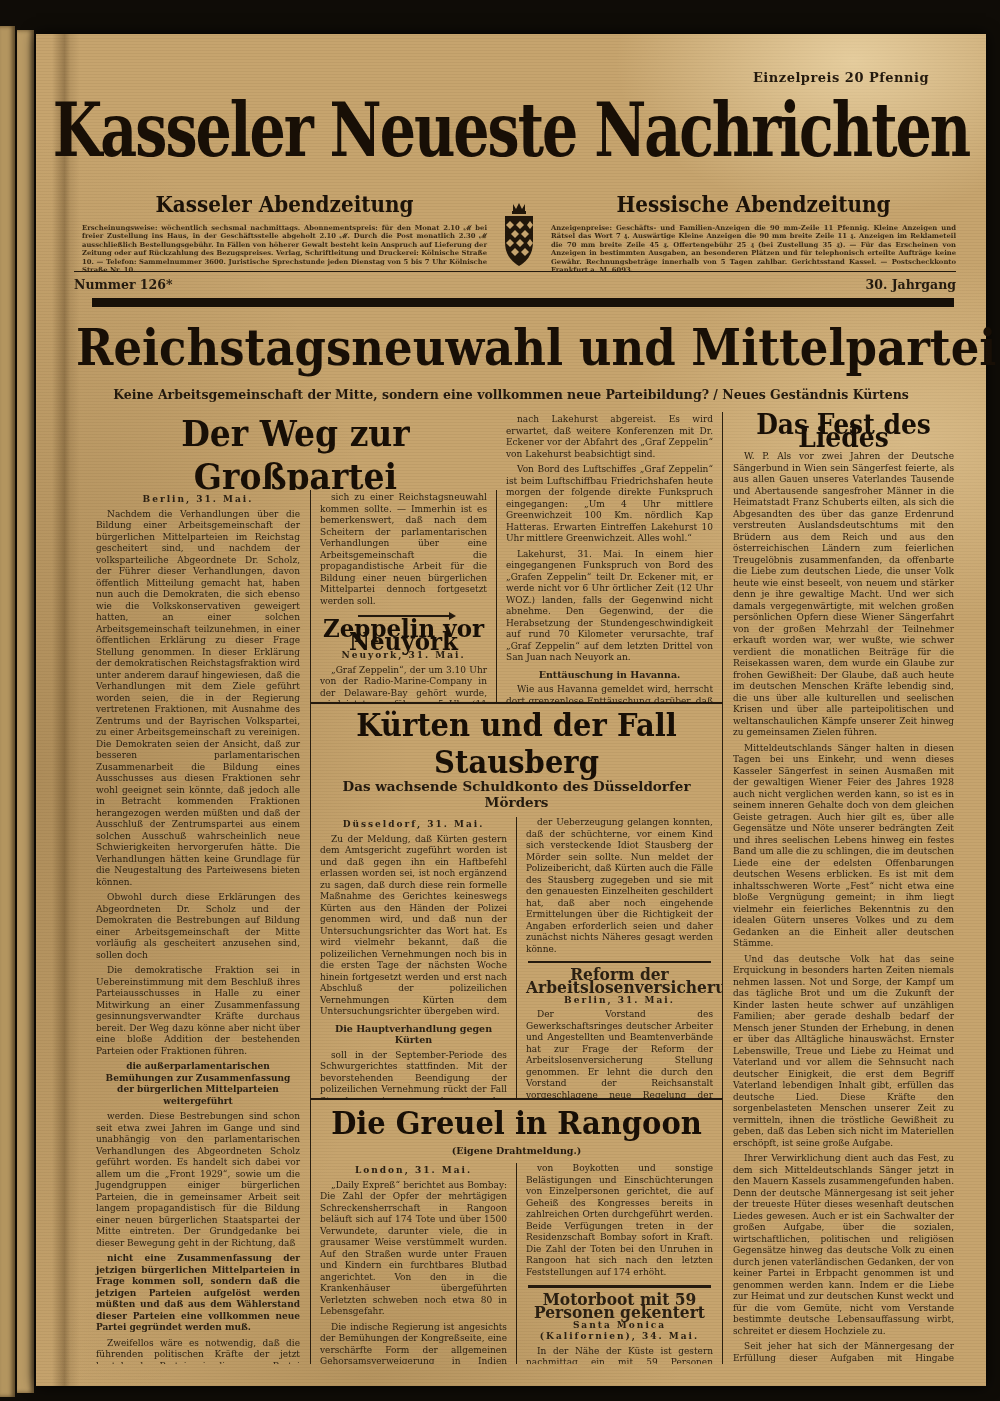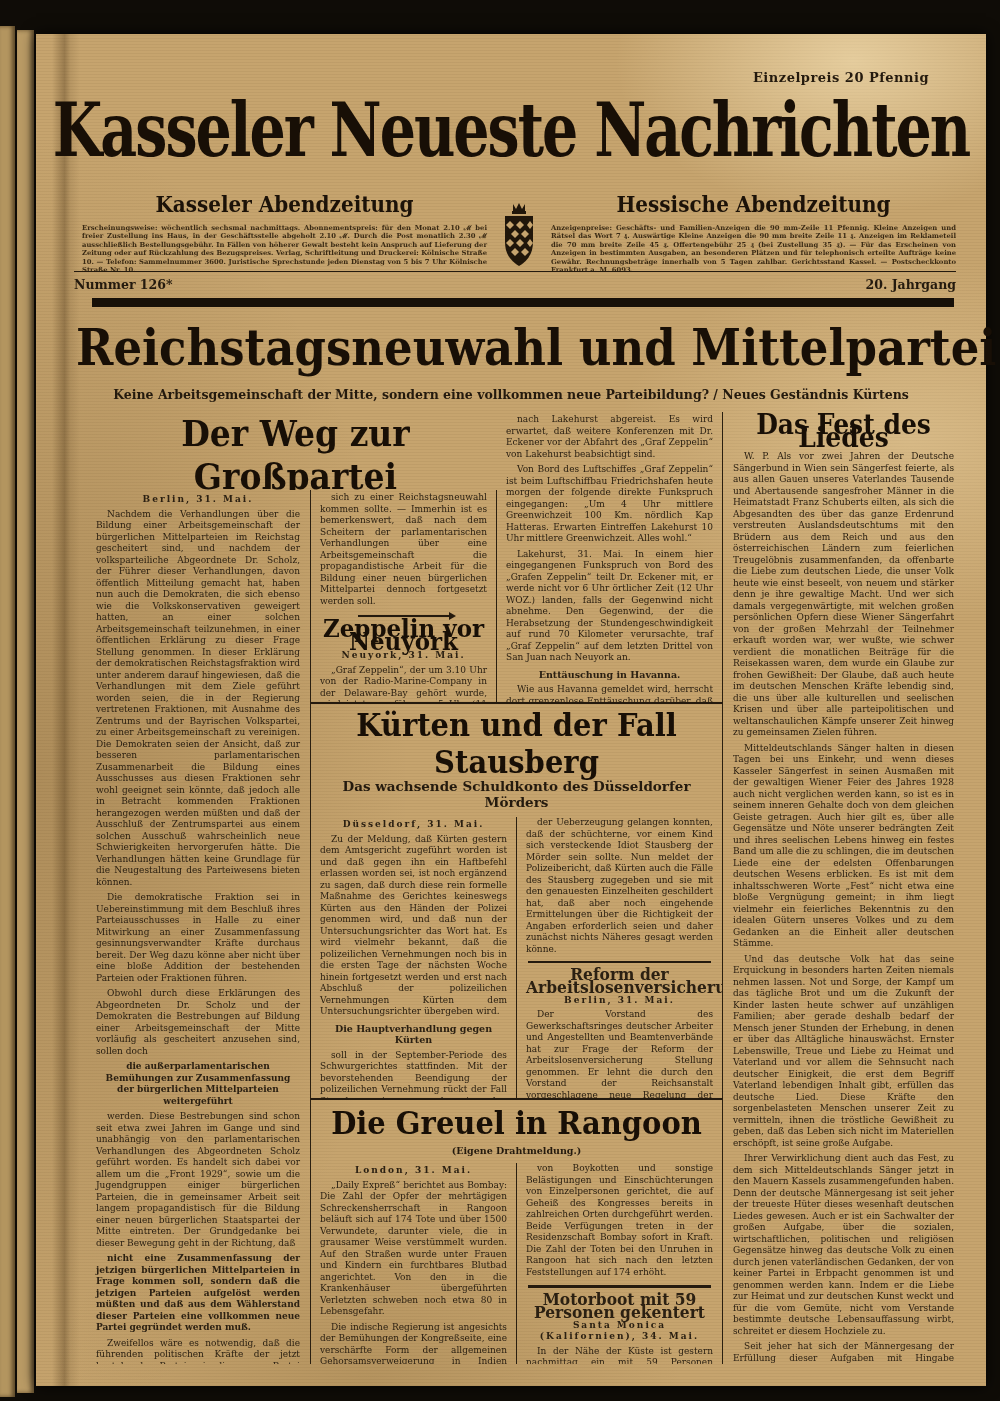--- a/index.html
+++ b/index.html
@@ -113,41 +113,41 @@
       </svg>
     </div>
     <div class="mast-side">
       <div class="ed-title">Hessische Abendzeitung</div>
       <div class="imprint">Anzeigenpreise: Geschäfts- und Familien-Anzeigen die 90 mm-Zeile 11 Pfennig. Kleine Anzeigen und Rätsel das Wort 7 ₰. Auswärtige Kleine Anzeigen die 90 mm breite Zeile 11 ₰. Anzeigen im Reklameteil die 70 mm breite Zeile 45 ₰. Offertengebühr 25 ₰ (bei Zustellung 35 ₰). — Für das Erscheinen von Anzeigen in bestimmten Ausgaben, an besonderen Plätzen und für telephonisch erteilte Aufträge keine Gewähr. Rechnungsbeträge innerhalb von 5 Tagen zahlbar. Gerichtsstand Kassel. — Postscheckkonto Frankfurt a. M. 6093.</div>
     </div>
   </div>
 
   <div class="issue-line">
     <span>Nummer 126*</span>
-    <span>20. Jahrgang</span>
+    <span>30. Jahrgang</span>
   </div>
   <div class="thick-bar"></div>
 
   <div class="lead">
     <div class="lead-head">Reichstagsneuwahl und Mittelpartei</div>
     <div class="lead-sub">Keine Arbeitsgemeinschaft der Mitte, sondern eine vollkommen neue Parteibildung? / Neues Geständnis Kürtens</div>
   </div>
 
   <div class="content">
 
     <div class="cell a-weg-head">
       <div class="weg-h">Der Weg zur Großpartei</div>
 
     </div>
 
     <div class="cell a-weg-col1 body-txt">
       <div class="dateline">Berlin, 31. Mai.</div>
       <p>Nachdem die Verhandlungen über die Bildung einer Arbeitsgemeinschaft der bürgerlichen Mittelparteien im Reichstag gescheitert sind, und nachdem der volksparteiliche Abgeordnete Dr. Scholz, der Führer dieser Verhandlungen, davon öffentlich Mitteilung gemacht hat, haben nun auch die Demokraten, die sich ebenso wie die Volkskonservativen geweigert hatten, an einer solchen Arbeitsgemeinschaft teilzunehmen, in einer öffentlichen Erklärung zu dieser Frage Stellung genommen. In dieser Erklärung der demokratischen Reichstagsfraktion wird unter anderem darauf hingewiesen, daß die Verhandlungen mit dem Ziele geführt worden seien, die in der Regierung vertretenen Fraktionen, mit Ausnahme des Zentrums und der Bayrischen Volkspartei, zu einer Arbeitsgemeinschaft zu vereinigen. Die Demokraten seien der Ansicht, daß zur besseren parlamentarischen Zusammenarbeit die Bildung eines Ausschusses aus diesen Fraktionen sehr wohl geeignet sein könnte, daß jedoch alle in Betracht kommenden Fraktionen herangezogen werden müßten und daß der Ausschluß der Zentrumspartei aus einem solchen Ausschuß wahrscheinlich neue Schwierigkeiten hervorgerufen hätte. Die Verhandlungen hätten keine Grundlage für die Neugestaltung des Parteiwesens bieten können.</p>
+      <p>Obwohl durch diese Erklärungen des Abgeordneten Dr. Scholz und der Demokraten die Bestrebungen auf Bildung einer Arbeitsgemeinschaft der Mitte vorläufig als gescheitert anzusehen sind, sollen doch</p>
       <p>Die demokratische Fraktion sei in Uebereinstimmung mit dem Beschluß ihres Parteiausschusses in Halle zu einer Mitwirkung an einer Zusammenfassung gesinnungsverwandter Kräfte durchaus bereit. Der Weg dazu könne aber nicht über eine bloße Addition der bestehenden Parteien oder Fraktionen führen.</p>
-      <p>Obwohl durch diese Erklärungen des Abgeordneten Dr. Scholz und der Demokraten die Bestrebungen auf Bildung einer Arbeitsgemeinschaft der Mitte vorläufig als gescheitert anzusehen sind, sollen doch</p>
       <p class="inset-c">die außerparlamentarischen Bemühungen zur Zusammenfassung der bürgerlichen Mittelparteien weitergeführt</p>
       <p>werden. Diese Bestrebungen sind schon seit etwa zwei Jahren im Gange und sind unabhängig von den parlamentarischen Verhandlungen des Abgeordneten Scholz geführt worden. Es handelt sich dabei vor allem um die „Front 1929“, sowie um die Jugendgruppen einiger bürgerlichen Parteien, die in gemeinsamer Arbeit seit langem propagandistisch für die Bildung einer neuen bürgerlichen Staatspartei der Mitte eintreten. Der Grundgedanke bei dieser Bewegung geht in der Richtung, daß</p>
       <p class="inset-j">nicht eine Zusammenfassung der jetzigen bürgerlichen Mittelparteien in Frage kommen soll, sondern daß die jetzigen Parteien aufgelöst werden müßten und daß aus dem Wählerstand dieser Parteien eine vollkommen neue Partei gegründet werden muß.</p>
       <p>Zweifellos wäre es notwendig, daß die führenden politischen Kräfte der jetzt bestehenden Parteien in diese neue Partei übergehen müßten, wenn überhaupt ein Erfolg mit diesen Bestrebungen verbunden sein soll. Aber man kann feststellen, daß zum mindesten einige der maßgebenden politischen Persönlichkeiten der jetzigen bürgerlichen Mittelparteien mit diesen neuen Gründungsbestrebungen sympathisieren und evtl. bereit sein würden, auf den Bestand der jetzigen Partei zu verzichten, wenn eine derartige Neugründung zustandekäme. Allerdings wird man auch dafür ein psychologisches Moment bezw. die richtige politische Konjunktur abwarten müssen, die wohl erst dann gekommen wäre, wenn es in der nächsten Zeit wirk-</p>
     </div>
 
     <div class="cell a-weg-col2 body-txt">
       <p>sich zu einer Reichstagsneuwahl kommen sollte. — Immerhin ist es bemerkenswert, daß nach dem Scheitern der parlamentarischen Verhandlungen über eine Arbeitsgemeinschaft die propagandistische Arbeit für die Bildung einer neuen bürgerlichen Mittelpartei dennoch fortgesetzt werden soll.</p>
       <div class="end-rule"></div>
       <div class="zep-h">Zeppelin vor Neuyork</div>

